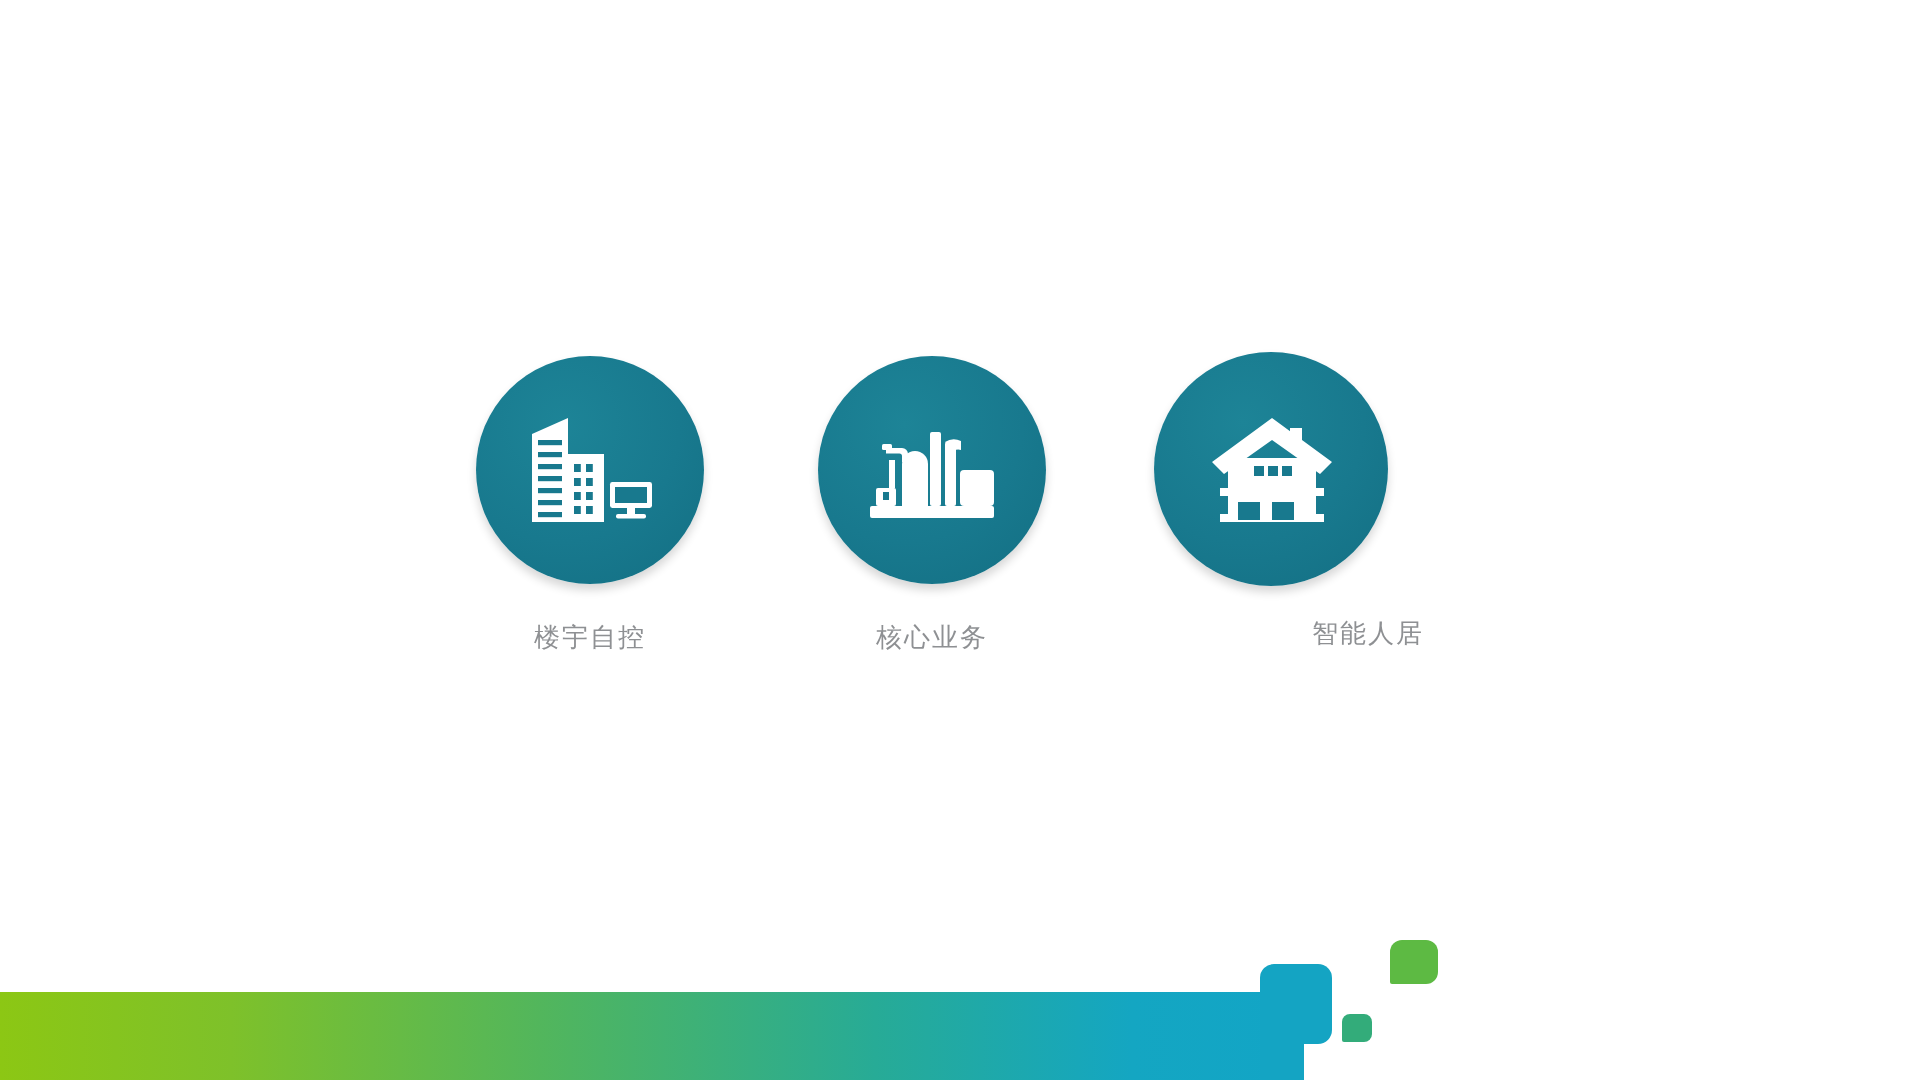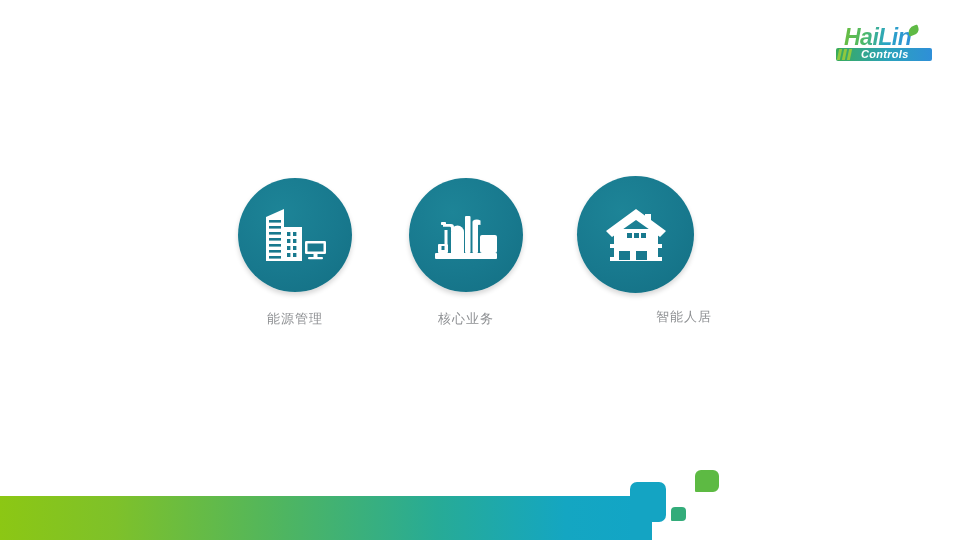--- a/index.html
+++ b/index.html
@@ -186,31 +186,20 @@
     background: #33ac7a;
     border-radius: 4px 4px 4px 1px;
   }
 </style>
 </head>
 <body>
 
 <div class="slide">
 
 
-  <div class="logo">
-    <div class="logo-word">HaiLin</div>
-    <div class="logo-leaf"></div>
-    <div class="logo-bar"></div>
-    <div class="logo-ticks">
-        <i></i>
-        <i></i>
-        <i></i>
-      </div>
-    <div class="logo-sub">Controls</div>
-  </div>
 
   <div class="items">
 
     <div class="item" id="item-1">
       <div class="circle">
         <svg width="66" height="60" viewBox="0 0 66 60" fill="#ffffff" aria-hidden="true">
 
           <path d="M4 12 L22 4 L22 56 L4 56 Z"></path>
 
           <path d="M22 22 L40 22 L40 56 L22 56 Z"></path>
@@ -233,21 +222,21 @@
             <rect x="25" y="48" width="3.4" height="4"></rect>
             <rect x="31" y="48" width="3.4" height="4"></rect>
           </g>
 
           <rect x="43" y="36" width="21" height="13" rx="1.2"></rect>
           <rect x="45.5" y="38.5" width="16" height="8" fill="#18798e"></rect>
           <rect x="51.5" y="49" width="4" height="3"></rect>
           <rect x="46" y="52" width="15" height="2.2" rx="1"></rect>
         </svg>
       </div>
-      <div class="item-label">能源管理</div>
+      <div class="item-label">楼宇自控</div>
     </div>
 
     <div class="item" id="item-2">
       <div class="circle">
         <svg width="64" height="54" viewBox="0 0 64 54" fill="#ffffff" aria-hidden="true">
 
           <rect x="1" y="45" width="62" height="6" rx="1"></rect>
 
           <rect x="4" y="36" width="10" height="9" rx="1"></rect>
           <rect x="7.5" y="38" width="3" height="4" fill="#18798e"></rect>

